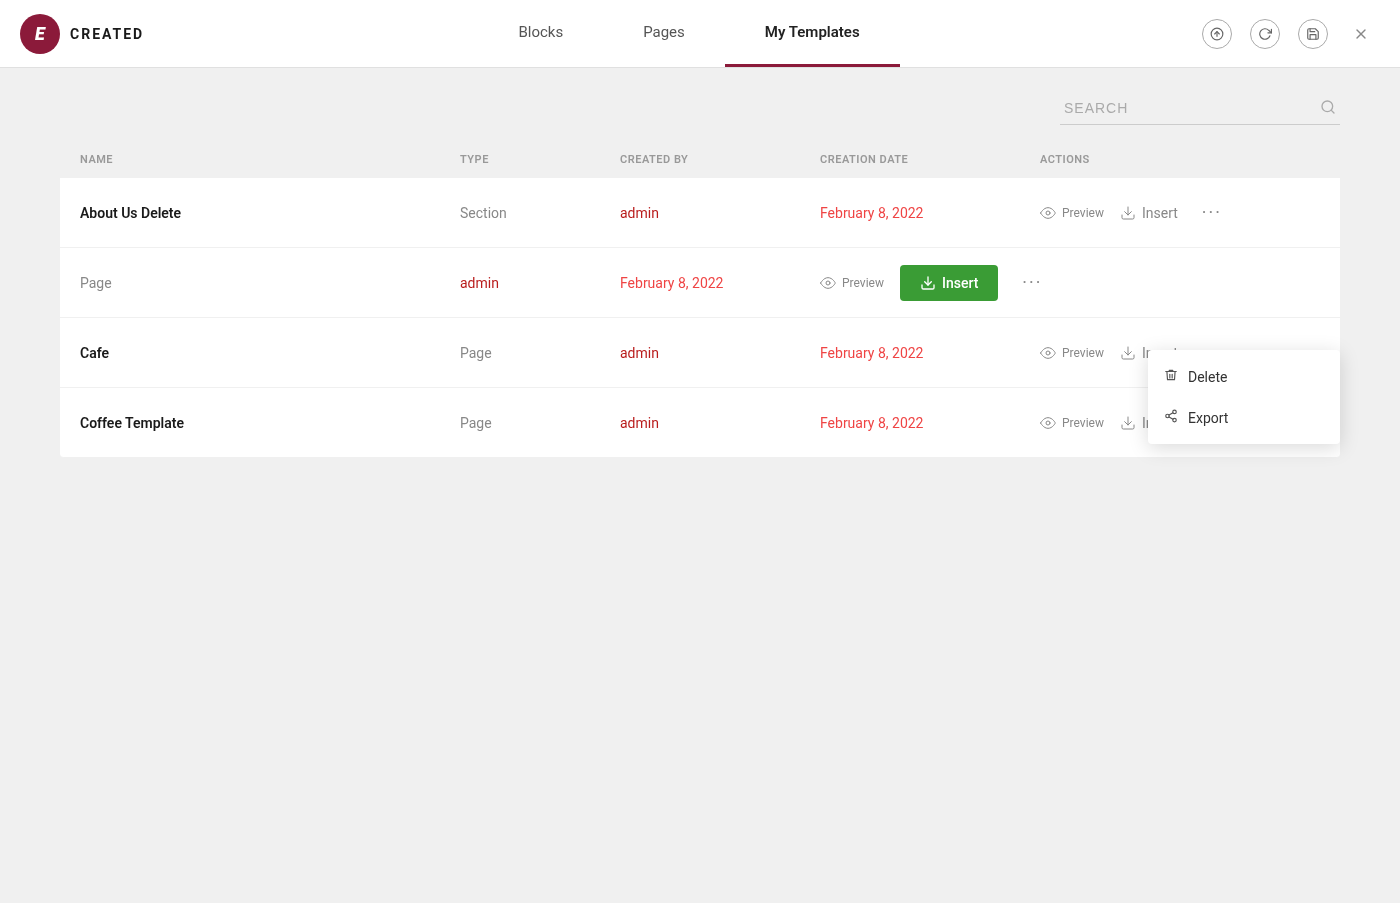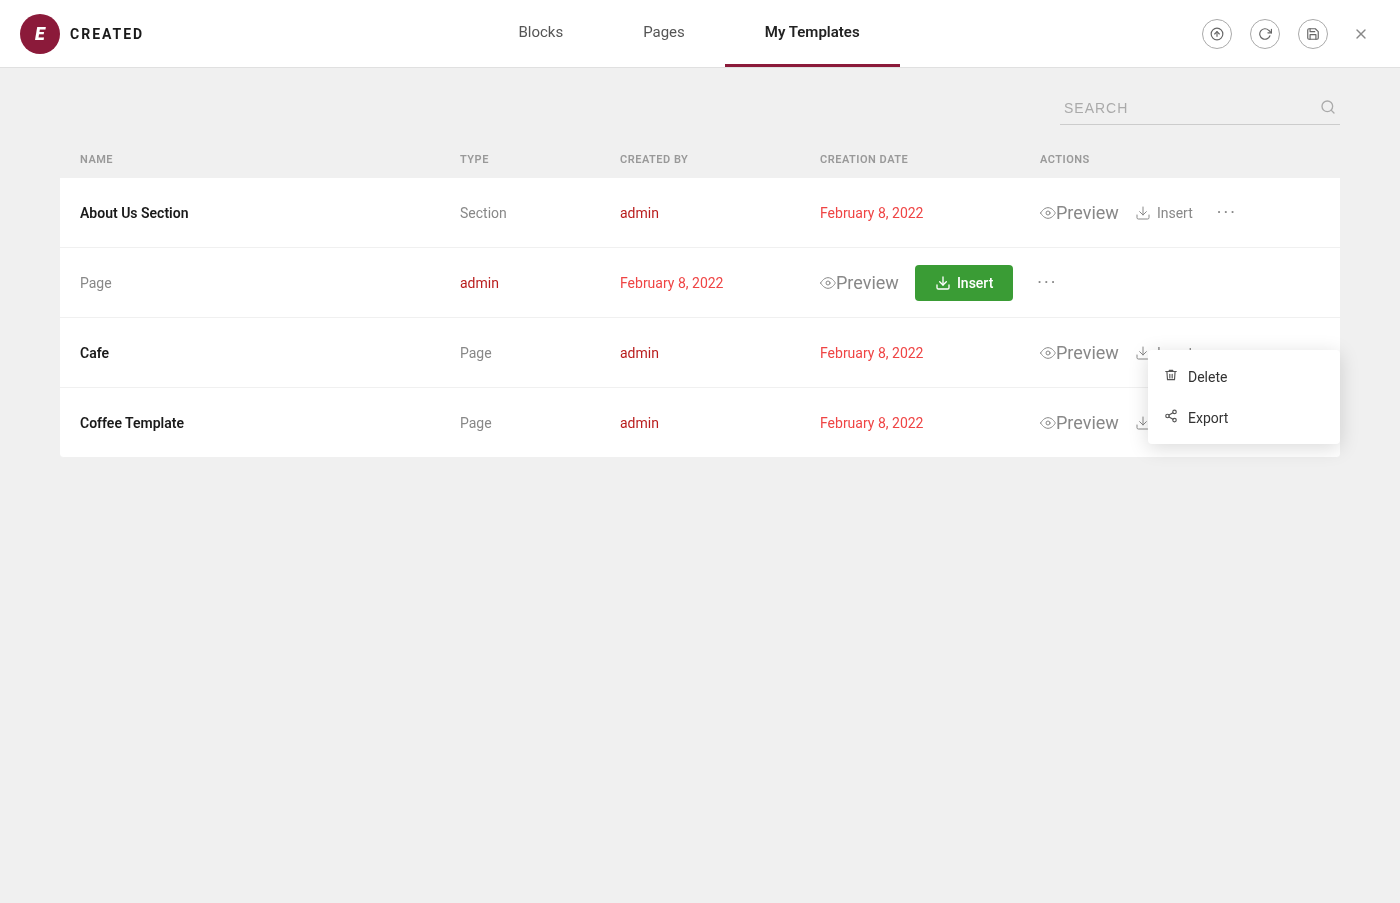--- a/index.html
+++ b/index.html
@@ -171,21 +171,22 @@
       color: #ef4444;
     }
     .row-actions {
       display: flex;
       align-items: center;
       gap: 16px;
     }
     .action-preview {
       display: flex;
       align-items: center;
-      font-size: 18px;
+      gap: 6px;
+      font-size: 12px;
       color: #888;
       cursor: pointer;
     }
     .action-insert {
       display: flex;
       align-items: center;
       gap: 6px;
       font-size: 14px;
       color: #888;
       cursor: pointer;
@@ -309,21 +310,21 @@
 
   <div class="table-header">
     <div class="table-header-cell">NAME</div>
     <div class="table-header-cell">TYPE</div>
     <div class="table-header-cell">CREATED BY</div>
     <div class="table-header-cell">CREATION DATE</div>
     <div class="table-header-cell">ACTIONS</div>
   </div>
 
   <div class="table-row">
-    <div class="row-name">About Us Section</div>
+    <div class="row-name">About Us Delete</div>
     <div class="row-type">Section</div>
     <div class="row-created-by">admin</div>
     <div class="row-date">February 8, 2022</div>
     <div class="row-actions">
       <div class="action-preview">
         <svg width="16" height="16" viewBox="0 0 24 24" fill="none" stroke="#888" stroke-width="1.5" stroke-linecap="round" stroke-linejoin="round">
           <path d="M1 12s4-8 11-8 11 8 11 8-4 8-11 8-11-8-11-8z"></path>
           <circle cx="12" cy="12" r="3"></circle>
         </svg>
         <span>Preview</span>

